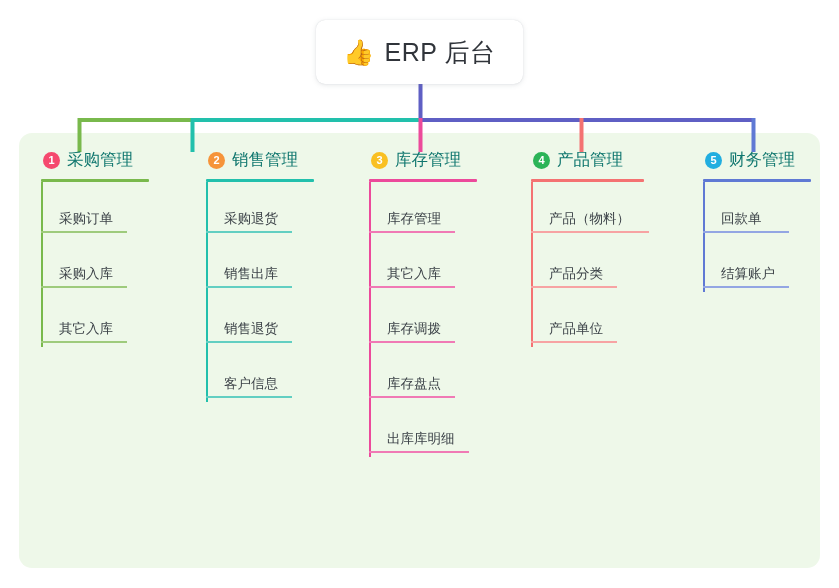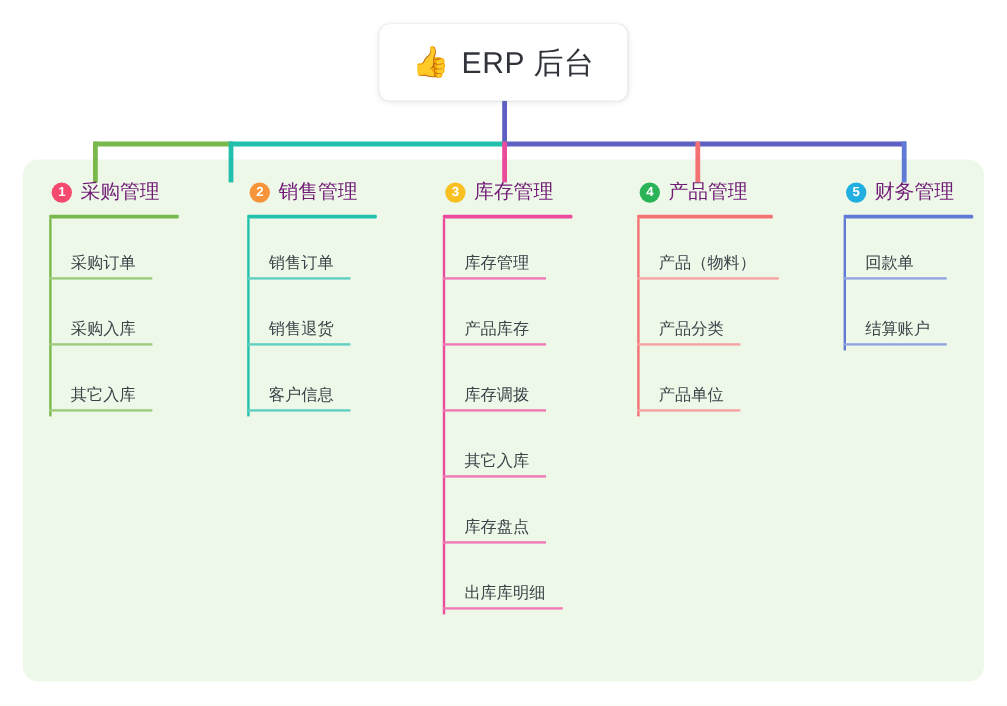--- a/index.html
+++ b/index.html
@@ -86,21 +86,21 @@
     border-radius: 50%;
     color: #ffffff;
     font-size: 11px;
     line-height: 17px;
     text-align: center;
     font-weight: 600;
     flex: 0 0 auto;
   }
   .branch-label {
     font-size: 16.5px;
-    color: #701a75;
+    color: #0f766e;
     white-space: nowrap;
   }
   .branch-rule {
     height: 3px;
     border-radius: 1px;
     margin-top: 7px;
   }
 
   .children {
     position: relative;
@@ -188,21 +188,25 @@
 
   <div class="branch" style="left:206px; top:148px; width:128px;">
     <div class="branch-head">
       <span class="badge" style="background:#f6943a;">2</span>
       <span class="branch-label">销售管理</span>
     </div>
     <div class="branch-rule" style="background:#22c0ac; width:108px;"></div>
     <div class="children">
       <div class="spine" style="background:#22c0ac;"></div>
       <div class="child">
-        <span class="child-text">销售订单</span>
+        <span class="child-text">采购退货</span>
+        <span class="child-rule" style="background:#62cfc2;"></span>
+      </div>
+      <div class="child">
+        <span class="child-text">销售出库</span>
         <span class="child-rule" style="background:#62cfc2;"></span>
       </div>
       <div class="child">
         <span class="child-text">销售退货</span>
         <span class="child-rule" style="background:#62cfc2;"></span>
       </div>
       <div class="child">
         <span class="child-text">客户信息</span>
         <span class="child-rule" style="background:#62cfc2;"></span>
       </div>
@@ -215,29 +219,25 @@
       <span class="branch-label">库存管理</span>
     </div>
     <div class="branch-rule" style="background:#ec4a9b; width:108px;"></div>
     <div class="children">
       <div class="spine" style="background:#ec4a9b;"></div>
       <div class="child">
         <span class="child-text">库存管理</span>
         <span class="child-rule" style="background:#f07ab5;"></span>
       </div>
       <div class="child">
-        <span class="child-text">产品库存</span>
+        <span class="child-text">其它入库</span>
         <span class="child-rule" style="background:#f07ab5;"></span>
       </div>
       <div class="child">
         <span class="child-text">库存调拨</span>
-        <span class="child-rule" style="background:#f07ab5;"></span>
-      </div>
-      <div class="child">
-        <span class="child-text">其它入库</span>
         <span class="child-rule" style="background:#f07ab5;"></span>
       </div>
       <div class="child">
         <span class="child-text">库存盘点</span>
         <span class="child-rule" style="background:#f07ab5;"></span>
       </div>
       <div class="child">
         <span class="child-text">出库库明细</span>
         <span class="child-rule" style="background:#f07ab5; width:100px;"></span>
       </div>

